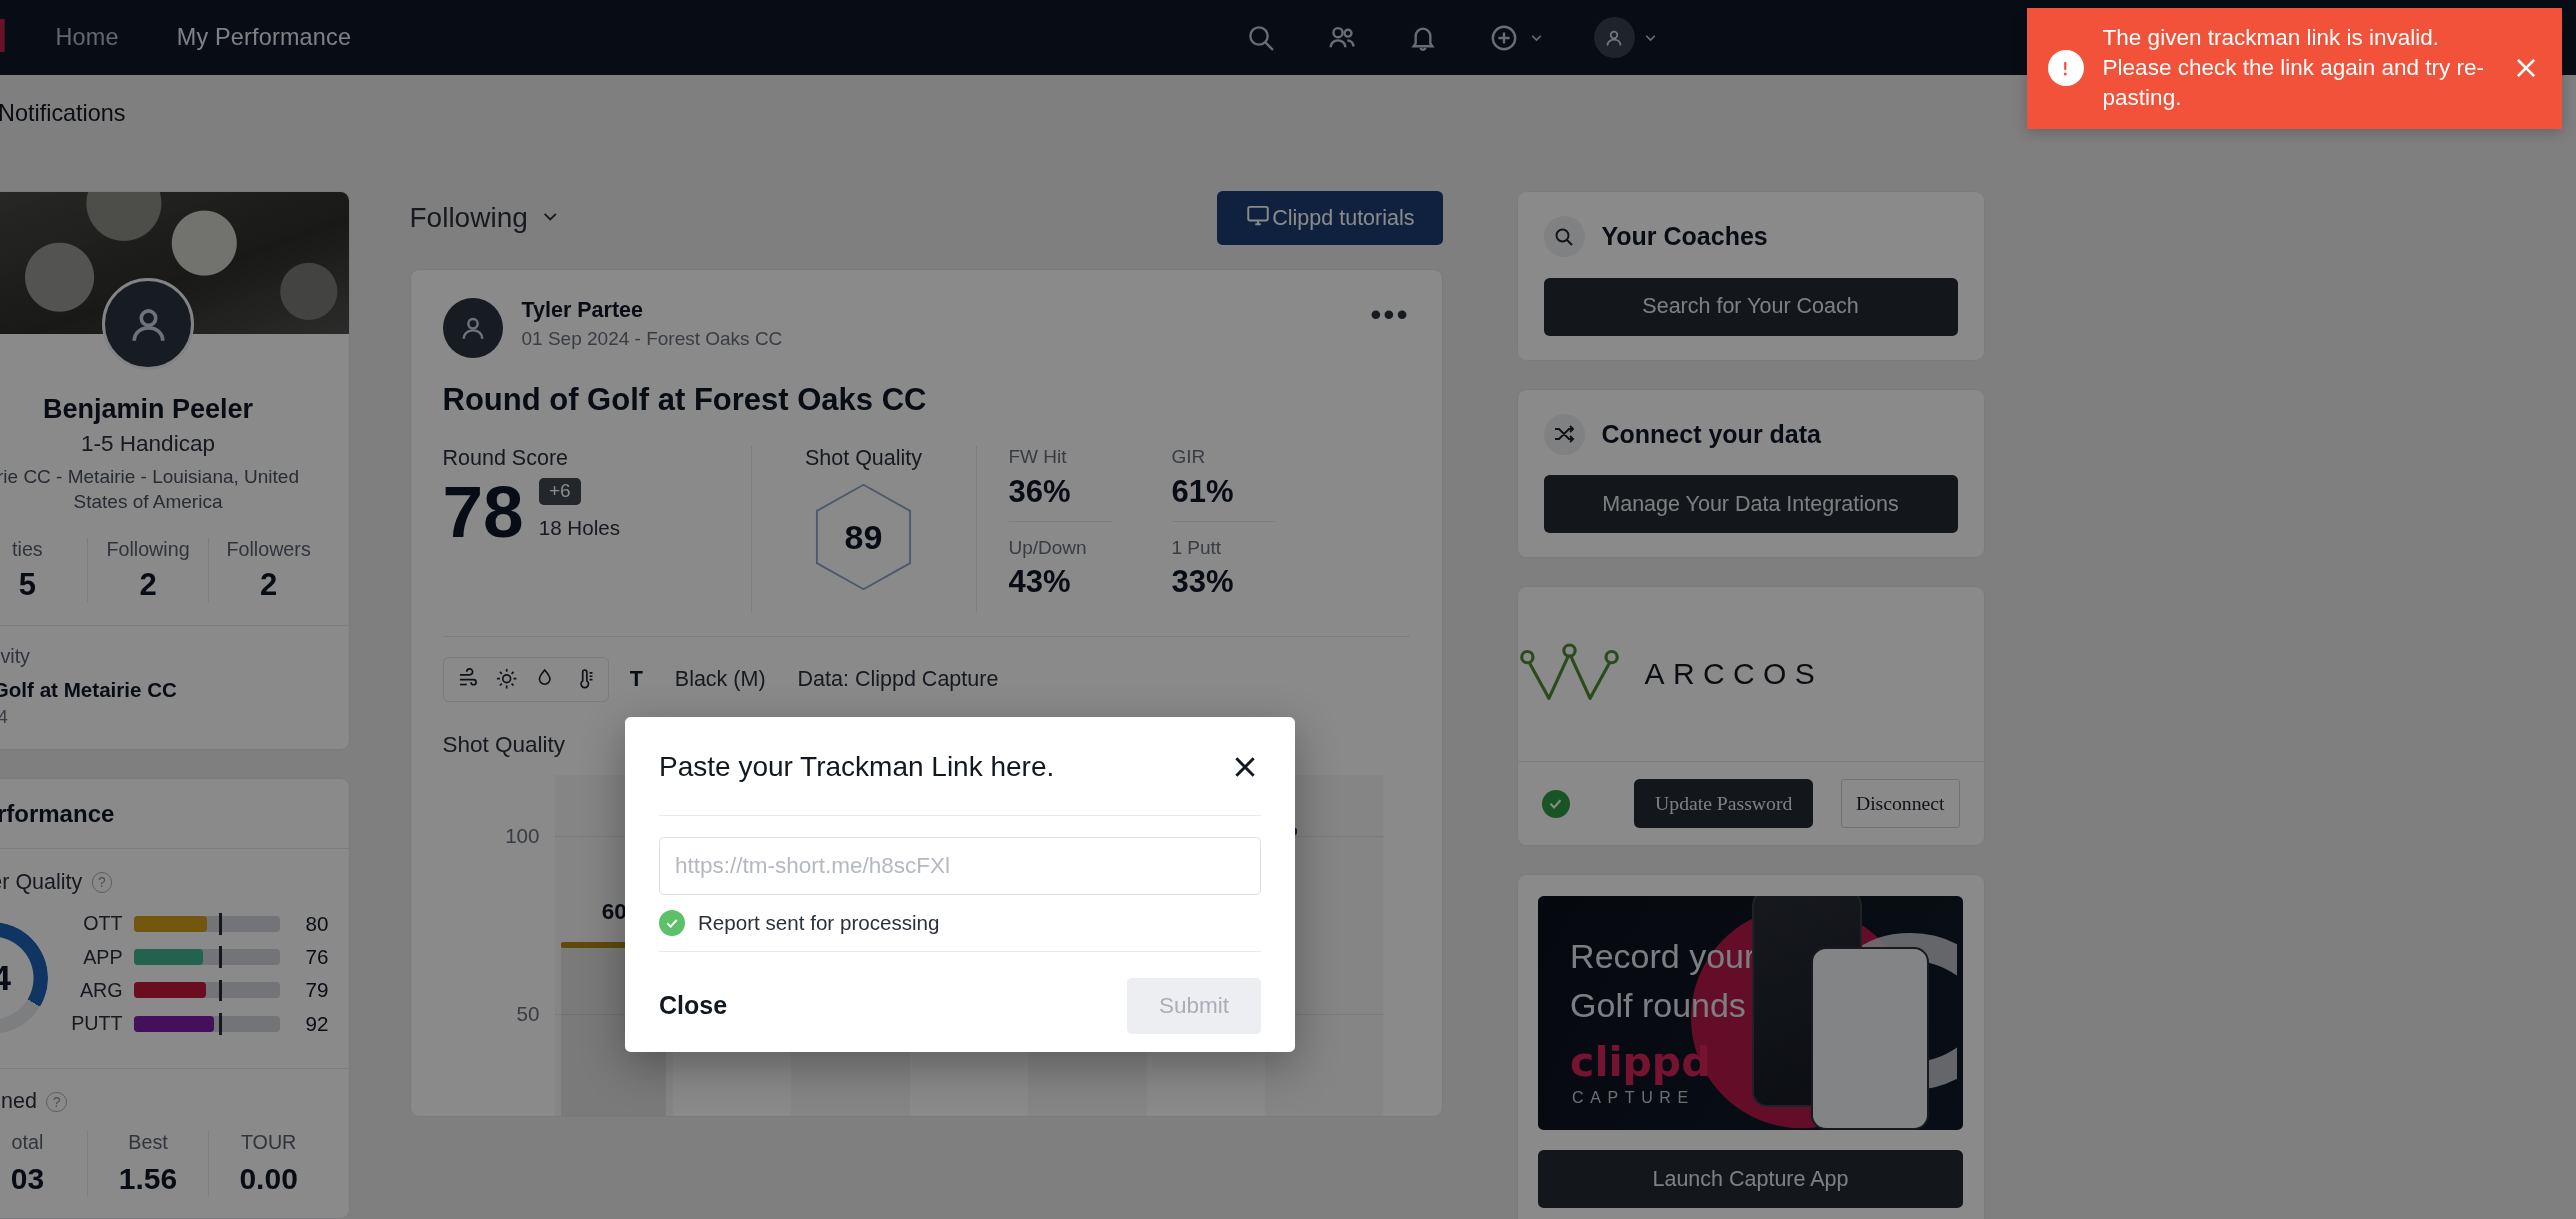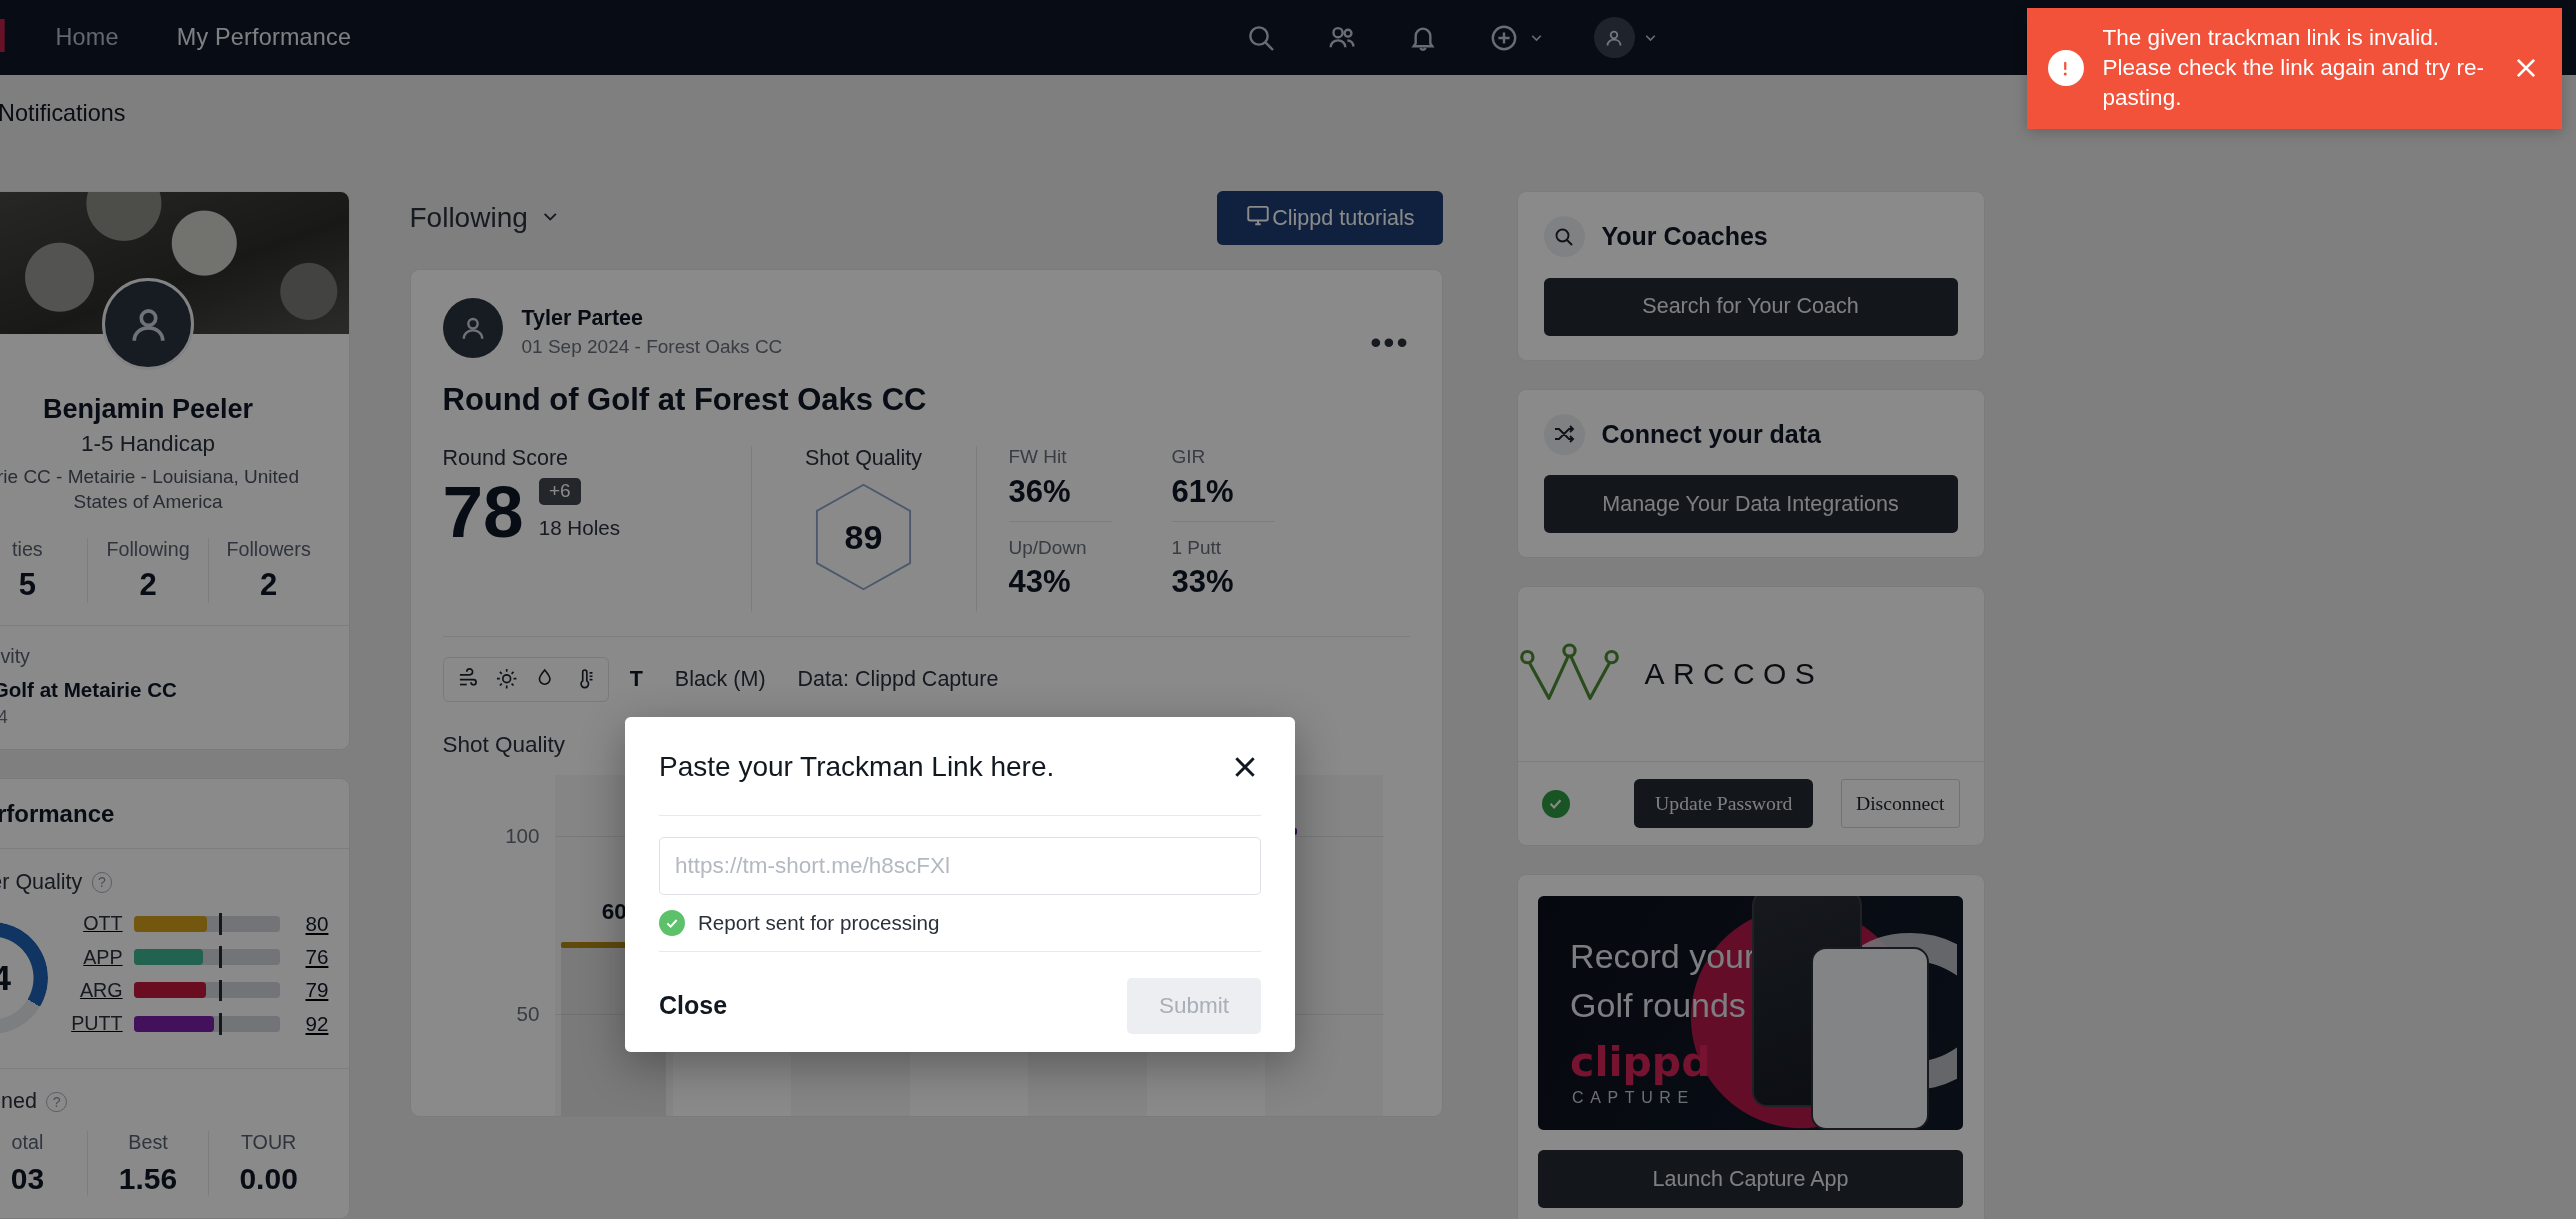--- a/index.html
+++ b/index.html
@@ -104,21 +104,21 @@
     width: 112px; height: 112px; border-radius: 50%;
     background: conic-gradient(from 200deg, #1f63b5 0 78%, #e7e9ed 78% 100%);
     -webkit-mask: radial-gradient(circle, transparent 41px, #000 42px);
             mask: radial-gradient(circle, transparent 41px, #000 42px);
   }
   .donut .num {
     position: absolute; inset: 0; display: flex; align-items: center; justify-content: center;
     font-size: 35px; font-weight: 700; color: #101726;
   }
   .bars { flex: 1; }
-  .bar-row { display: flex; align-items: center; gap: 11.2px; margin-bottom: 9.4px; text-decoration: underline; }
+  .bar-row { display: flex; align-items: center; gap: 11.2px; margin-bottom: 9.4px; }
   .bar-lbl { width: 58px; font-size: 19.7px; color: #2b313c; text-align: right; }
   .bar-track { position: relative; flex: 1; height: 16px; border-radius: 3.7px; background: #d3d6dc; }
   .bar-fill { position: absolute; left: 0; top: 0; bottom: 0; border-radius: 3.7px; }
   .bar-tick { position: absolute; top: -2.8px; bottom: -2.8px; width: 2.8px; background: #262b33; }
   .bar-val { width: 37px; font-size: 20.6px; color: #101726; text-align: right; }
   .sg-row { display: flex; margin-top: 17px; }
   .sg-cell { flex: 1; text-align: center; border-right: 0.9px solid #e6e8ec; }
   .sg-cell:last-child { border-right: none; }
   .sg-cell .lbl { font-size: 19.7px; color: #596170; }
   .sg-cell .val { font-size: 30px; font-weight: 700; color: #101726; margin-top: 7.5px; }
@@ -129,21 +129,21 @@
   .following .t { font-size: 28px; color: #2b313c; }
   .following svg { width: 22.5px; height: 22.5px; color: #2b313c; }
   .tutorials-btn {
     margin-left: auto; background: #1d3e73; color: #fff; border: none; border-radius: 5.6px;
     height: 54px; padding: 0 28px; display: flex; align-items: center; gap: 1px;
     font-size: 21.5px; font-family: inherit; cursor: pointer;
   }
   .tutorials-btn svg { width: 26px; height: 26px; }
 
   #post-card { padding: 28px 32px 0; }
-  .post-head { display: flex; align-items: flex-end; }
+  .post-head { display: flex; align-items: flex-start; }
   .post-av {
     width: 60px; height: 60px; border-radius: 50%; background: #2b3340;
     display: flex; align-items: center; justify-content: center; color: #cdd2da; flex: none;
   }
   .post-av svg { width: 34px; height: 34px; }
   .post-meta { margin-left: 19px; }
   .post-user { font-size: 21.5px; font-weight: 700; color: #101726; }
   .post-sub { font-size: 19px; color: #69707d; margin-top: 4.7px; }
   .post-more { margin-left: auto; font-size: 32px; color: #2b313c; letter-spacing: 1.9px; cursor: pointer; line-height: 1; }
   .post-title { font-size: 31px; font-weight: 700; color: #101726; margin-top: 24px; }

